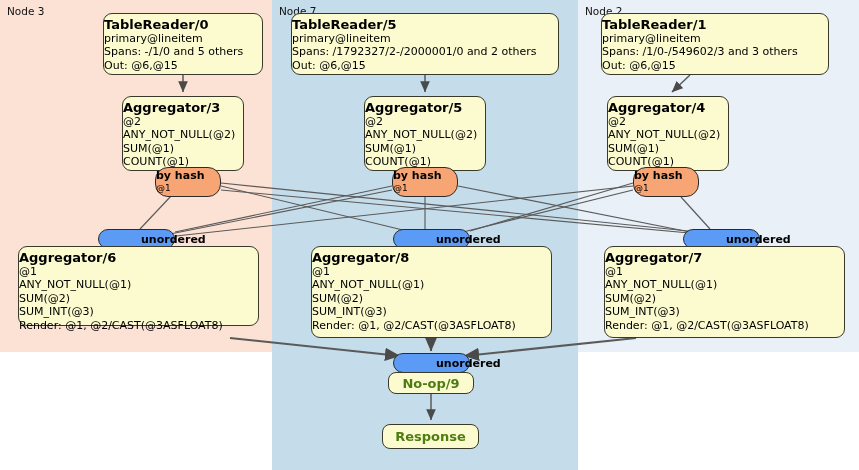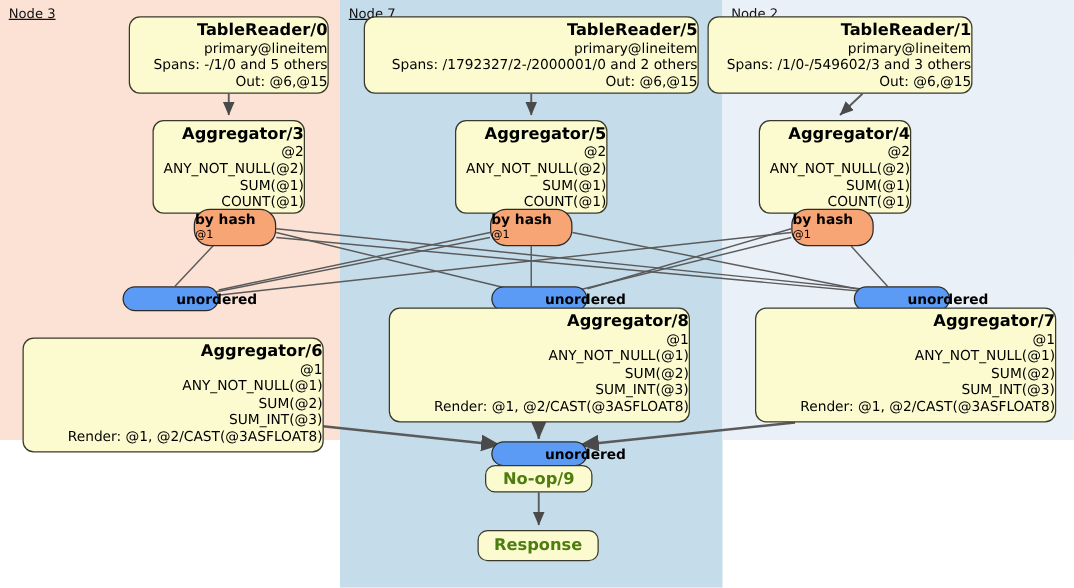--- a/index.html
+++ b/index.html
@@ -11,34 +11,33 @@
   }
   #stage{position:relative;width:859px;height:470px;}
 
   
   .region{position:absolute;}
   .region-label{
     position:absolute;
     font-size:10.5px;
     color:#111;
     font-family:"DejaVu Sans","Liberation Sans",sans-serif;
-    text-decoration:underline;
   }
 
   
   #edges{position:absolute;left:0;top:0;width:859px;height:470px;}
 
   
   .box{
     position:absolute;
     box-sizing:border-box;
     background:#fbfbcf;
     border:1.2px solid #3a3a2a;
     border-radius:9px;
-    text-align:right;
+    text-align:left;
     color:#000;
     padding-top:3px;
   }
   .box .ttl{
     font-weight:bold;
     font-size:13px;
     line-height:15px;
     white-space:nowrap;
   }
   .box .ln{
@@ -142,21 +141,21 @@
     <div class="ln">Out: @6,@15</div>
   </div>
 
   <div class="box" style="left:291px;top:13px;width:268px;height:62px;">
     <div class="ttl">TableReader/5</div>
     <div class="ln">primary@lineitem</div>
     <div class="ln">Spans: /1792327/2-/2000001/0 and 2 others</div>
     <div class="ln">Out: @6,@15</div>
   </div>
 
-  <div class="box" style="left:566px;top:13px;width:212px;height:62px;">
+  <div class="box" style="left:601px;top:13px;width:228px;height:62px;">
     <div class="ttl">TableReader/1</div>
     <div class="ln">primary@lineitem</div>
     <div class="ln">Spans: /1/0-/549602/3 and 3 others</div>
     <div class="ln">Out: @6,@15</div>
   </div>
 
   <div class="box" style="left:122px;top:96px;width:122px;height:75px;">
     <div class="ttl">Aggregator/3</div>
     <div class="ln">@2</div>
     <div class="ln">ANY_NOT_NULL(@2)</div>
@@ -192,21 +191,21 @@
 
   <div class="oval hash" style="left:633px;top:167px;width:66px;height:30px;">
     <div class="r1">by hash</div>
     <div class="r2">@1</div>
   </div>
 
   <div class="oval unord" style="left:98px;top:229px;width:77px;height:20px;">unordered</div>
   <div class="oval unord" style="left:393px;top:229px;width:77px;height:20px;">unordered</div>
   <div class="oval unord" style="left:683px;top:229px;width:77px;height:20px;">unordered</div>
 
-  <div class="box" style="left:18px;top:246px;width:241px;height:92px;margin-top:24px;">
+  <div class="box" style="left:18px;top:246px;width:241px;height:80px;">
     <div class="ttl">Aggregator/6</div>
     <div class="ln">@1</div>
     <div class="ln">ANY_NOT_NULL(@1)</div>
     <div class="ln">SUM(@2)</div>
     <div class="ln">SUM_INT(@3)</div>
     <div class="ln">Render: @1, @2/CAST(@3ASFLOAT8)</div>
   </div>
 
   <div class="box" style="left:311px;top:246px;width:241px;height:92px;">
     <div class="ttl">Aggregator/8</div>

